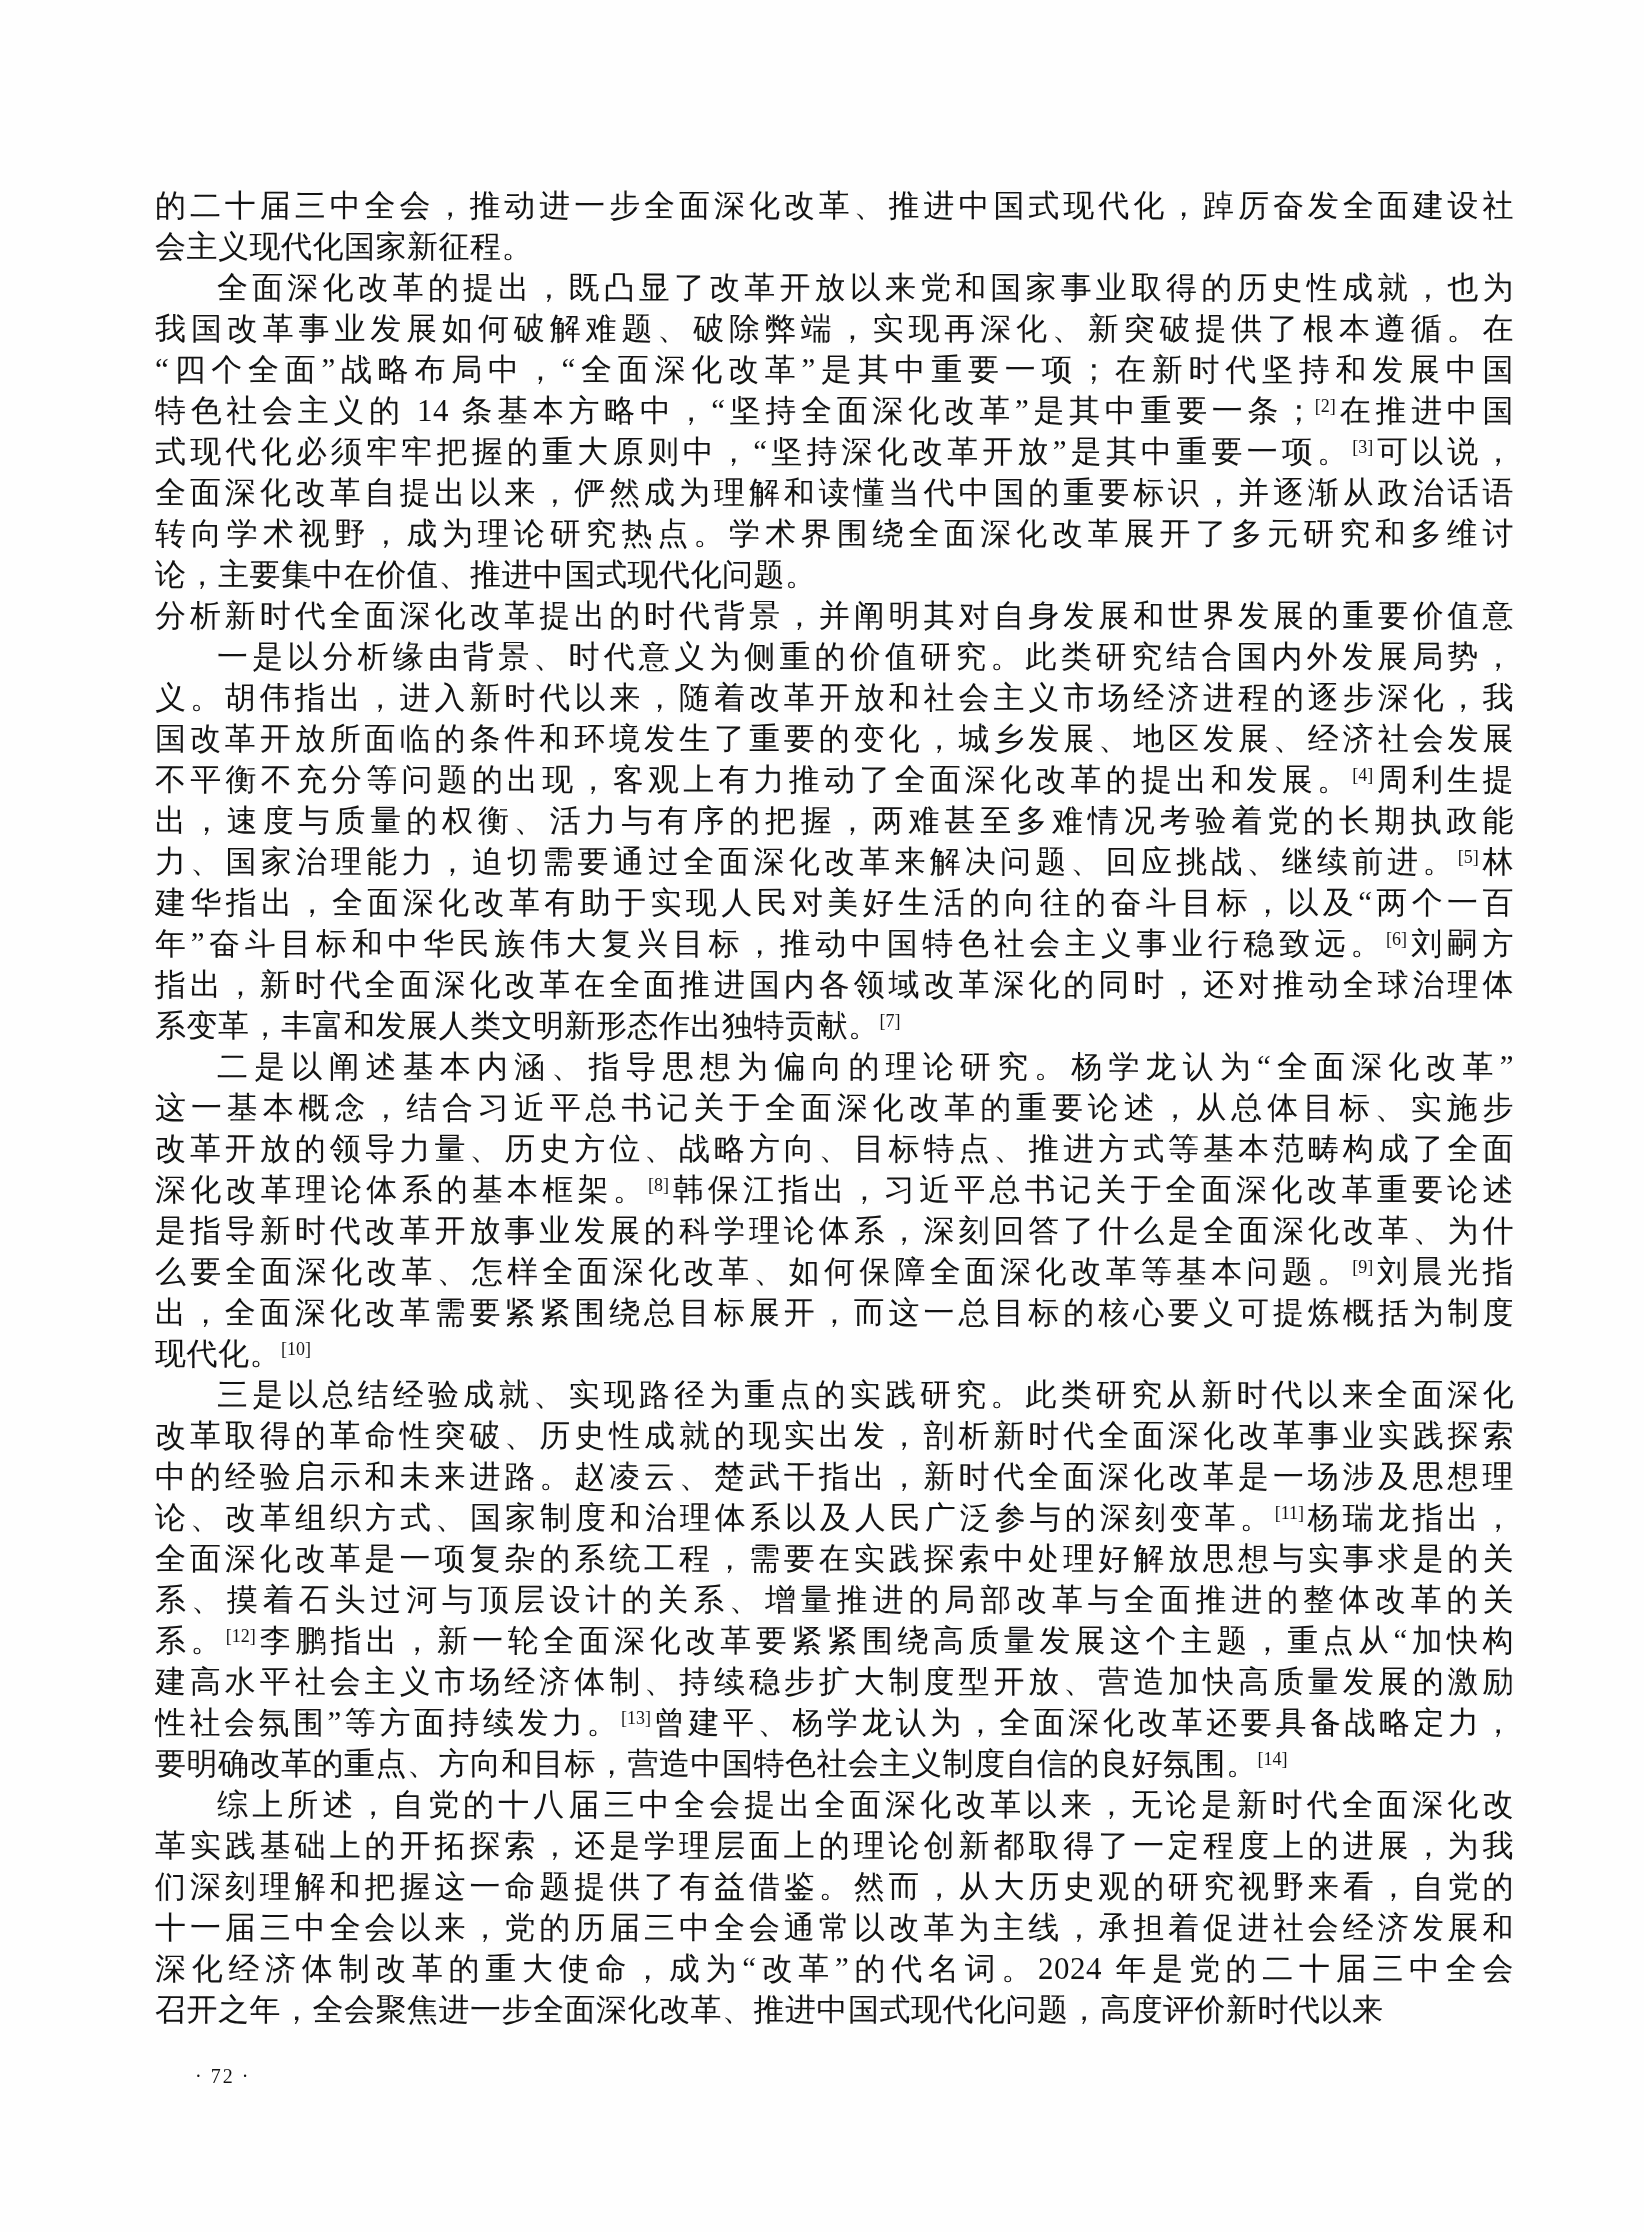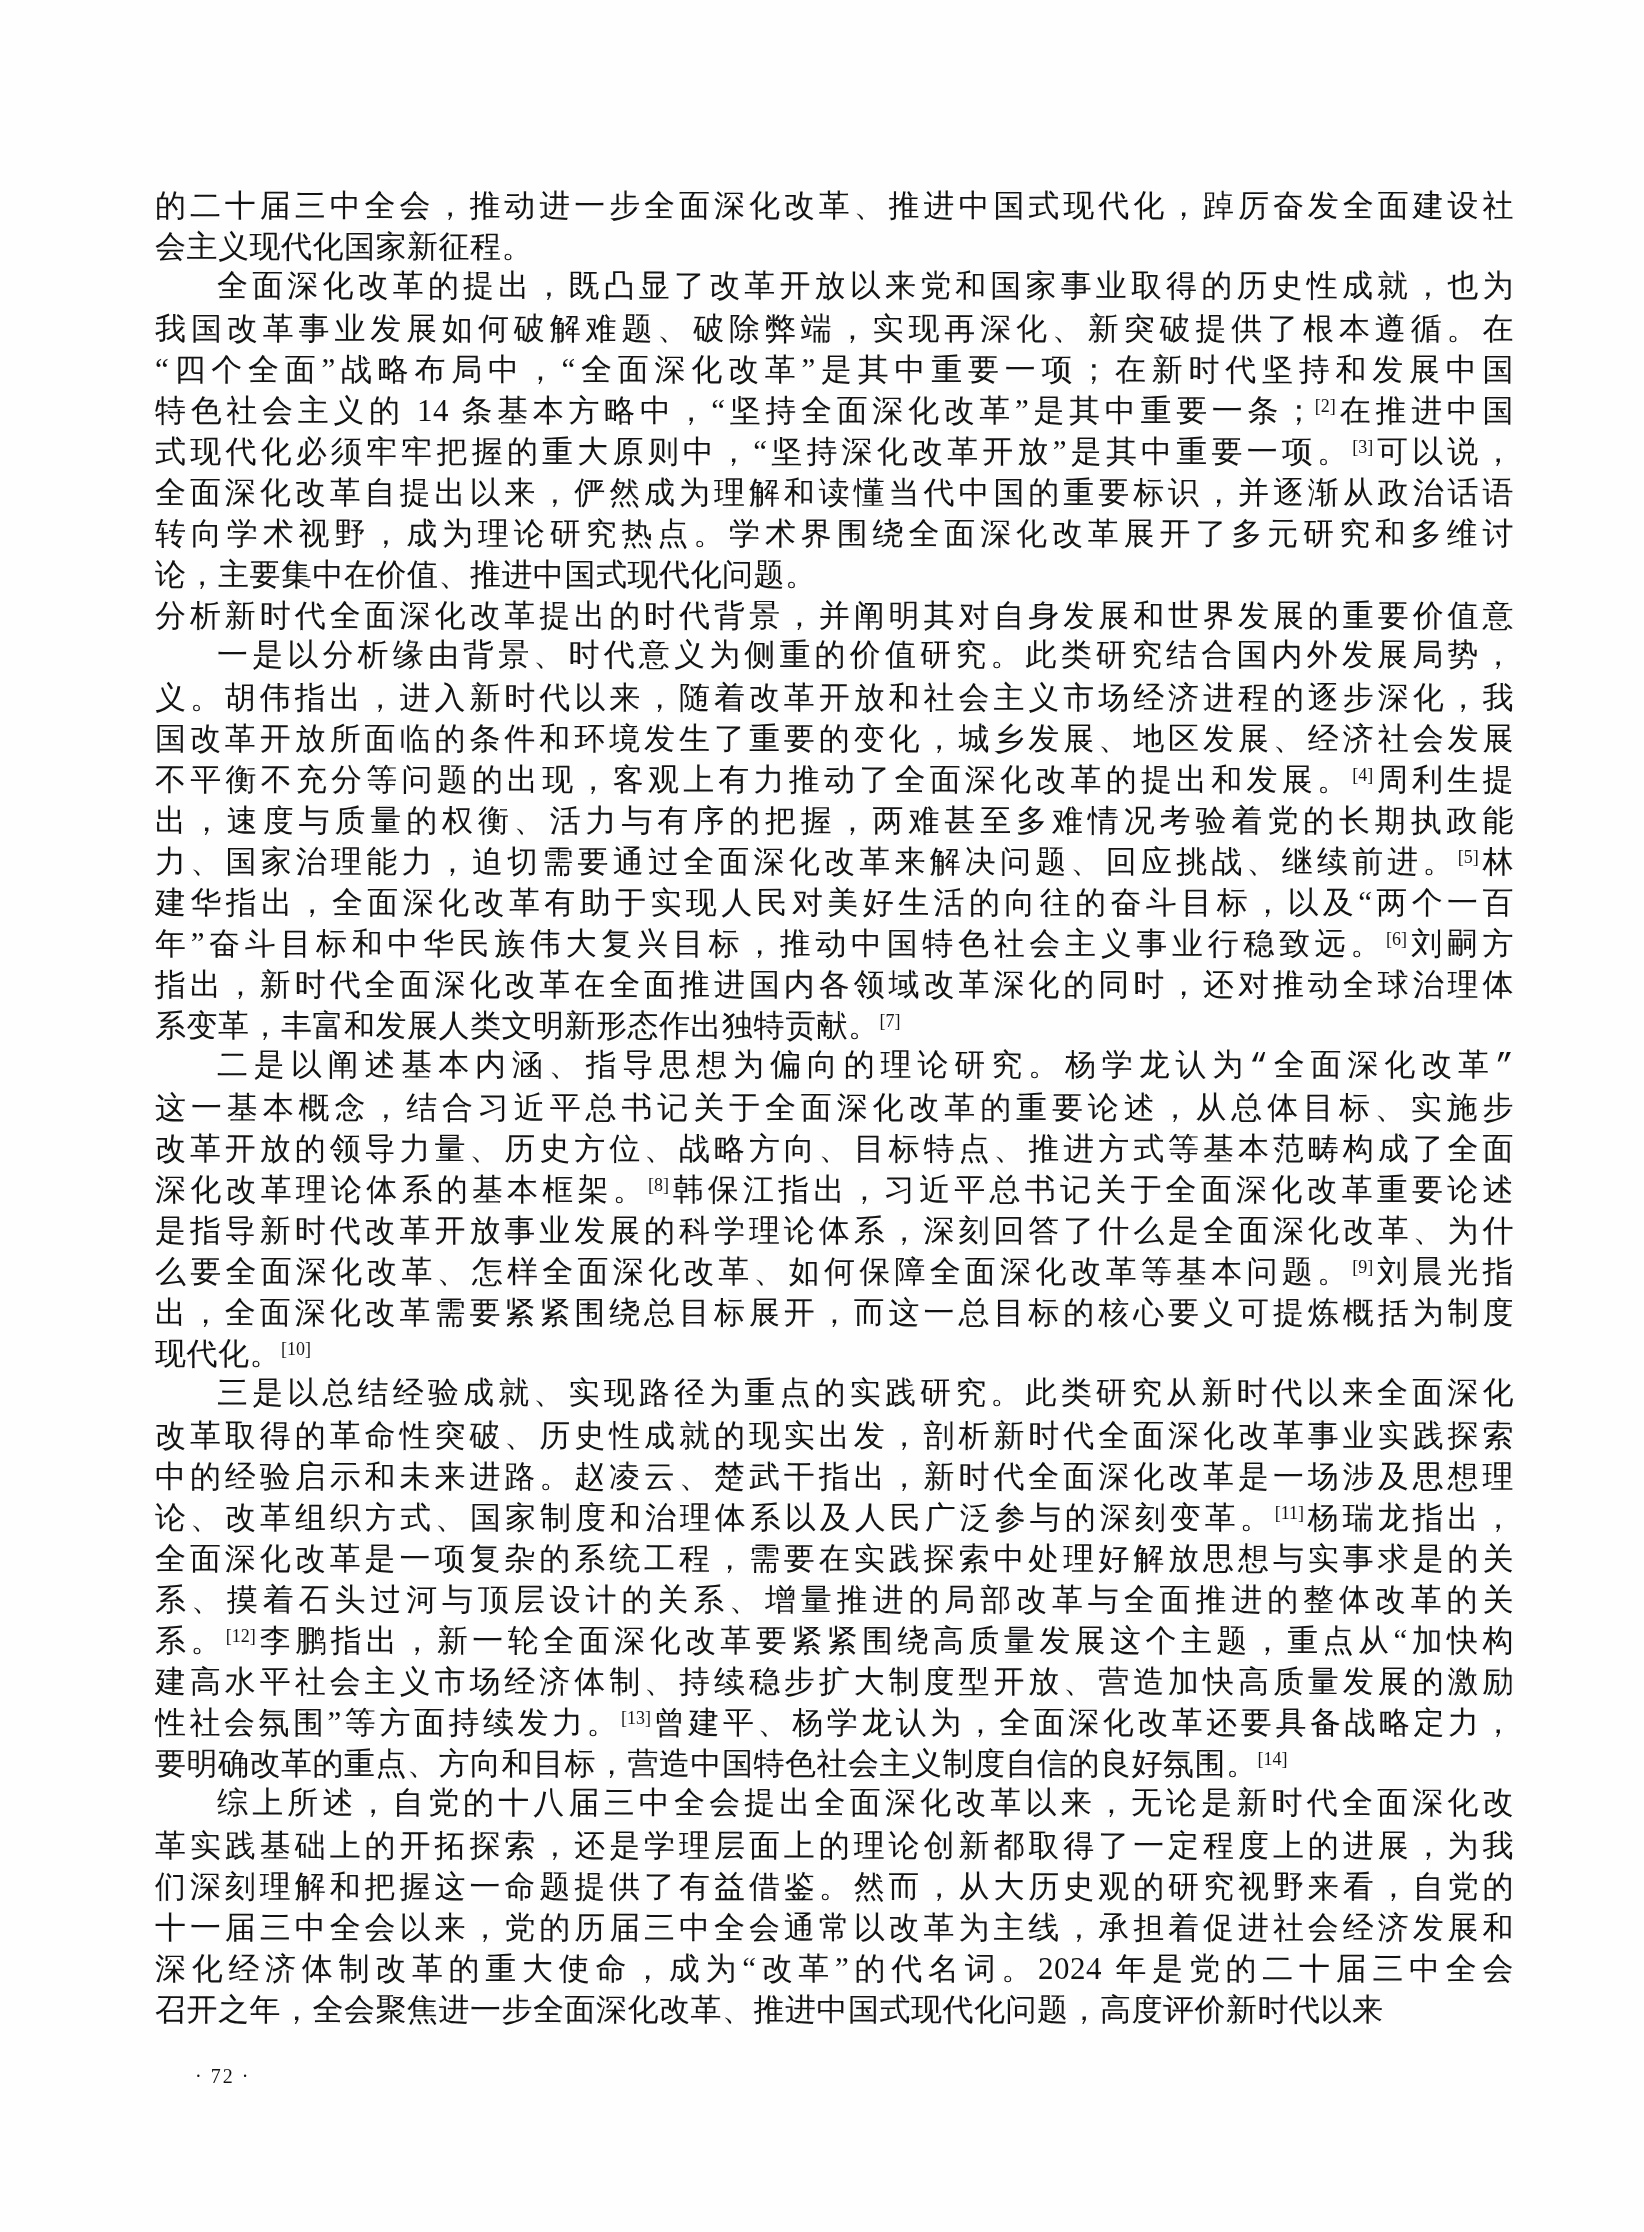--- a/index.html
+++ b/index.html
@@ -30,21 +30,20 @@
     text-align-last: justify;
     text-justify: inter-character;
     letter-spacing: 0.5px;
     overflow: hidden;
   }
   .line.last {
     text-align-last: left;
   }
   .line.indent {
     text-indent: 2em;
-    font-family: Liberation Mono, monospace;
   }
   .ref {
     font-size: 18px;
     line-height: 0;
     vertical-align: 9px;
     letter-spacing: 0;
   }
   .page-number {
     position: absolute;
     left: 195px;

